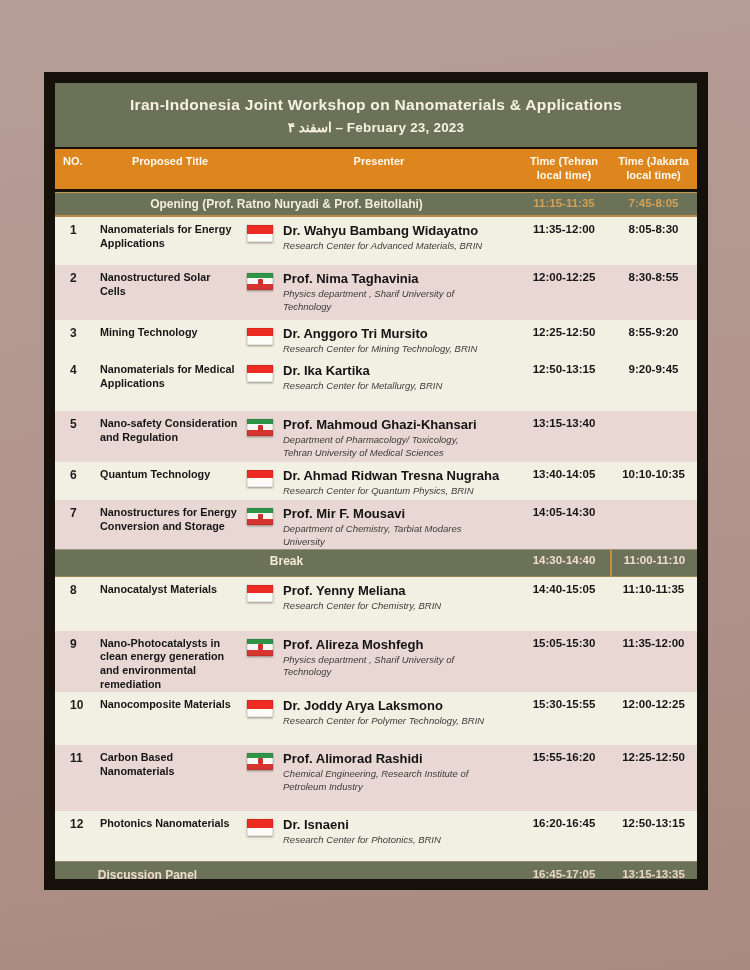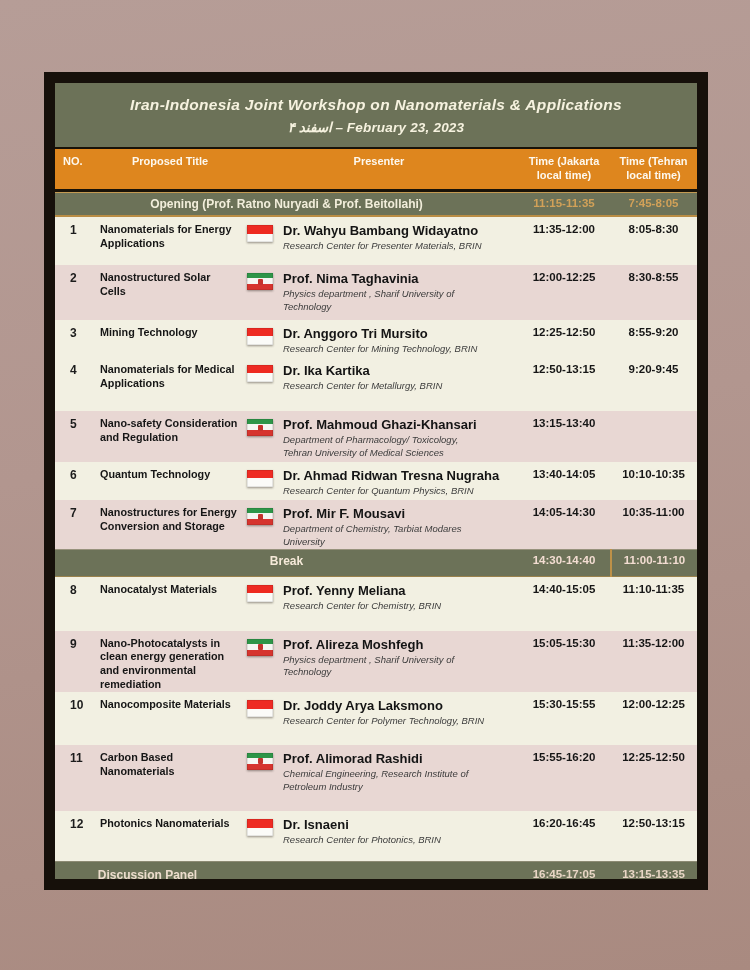--- a/index.html
+++ b/index.html
@@ -15,21 +15,20 @@
   }
   .inner{
     width:642px;height:796px;display:flex;flex-direction:column;
     background:var(--cream_row,#f2f0e2);overflow:hidden;
   }
   
   .title-band{
     background:var(--olive,#6c7258);color:var(--header_text,#f6f2df);
     height:64px;box-sizing:border-box;text-align:center;padding-top:13px;
     flex:0 0 auto;
-    font-style:italic;
   }
   .title-band .t1{font-size:15.5px;font-weight:bold;letter-spacing:.3px;}
   .title-band .t2{font-size:13.5px;font-weight:bold;margin-top:5px;letter-spacing:.2px;}
   
   .grid{
     display:grid;
     grid-template-columns:45px 140px 43px 235px 92px 87px;
     box-sizing:border-box;
   }
   
@@ -109,40 +108,40 @@
 
     <div class="title-band">
       <div class="t1">Iran-Indonesia Joint Workshop on Nanomaterials &amp; Applications</div>
       <div class="t2">۴ اسفند – February 23, 2023</div>
     </div>
 
     <div class="colhead grid">
       <div class="h-no">NO.</div>
       <div class="h-title">Proposed Title</div>
       <div class="h-presenter">Presenter</div>
+      <div class="h-time">Time (Tehran local time)</div>
       <div class="h-time">Time (Jakarta local time)</div>
-      <div class="h-time">Time (Tehran local time)</div>
     </div>
 
     <div class="opening grid">
       <div class="o-label">Opening (Prof. Ratno Nuryadi &amp; Prof. Beitollahi)</div>
       <div class="o-time">11:15-11:35</div>
       <div class="o-time">7:45-8:05</div>
     </div>
 
     <div id="section1">
         <div class="session-row grid cream">
     <div class="c-no">1</div>
     <div class="c-title">Nanomaterials for Energy Applications</div>
     <div class="c-flag">
       <div class="flag indonesia"></div>
     </div>
     <div class="c-presenter">
       <div class="name">Dr. Wahyu Bambang Widayatno</div>
-      <div class="aff">Research Center for Presenter Materials, BRIN</div>
+      <div class="aff">Research Center for Advanced Materials, BRIN</div>
     </div>
     <div class="c-time">11:35-12:00</div>
     <div class="c-time">8:05-8:30</div>
   </div>
         <div class="session-row grid pink">
     <div class="c-no">2</div>
     <div class="c-title">Nanostructured Solar Cells</div>
     <div class="c-flag">
       <div class="flag iran"></div>
     </div>
@@ -208,21 +207,20 @@
     <div class="c-no">7</div>
     <div class="c-title">Nanostructures for Energy Conversion and Storage</div>
     <div class="c-flag">
       <div class="flag iran"></div>
     </div>
     <div class="c-presenter">
       <div class="name">Prof. Mir F. Mousavi</div>
       <div class="aff">Department of Chemistry, Tarbiat Modares University</div>
     </div>
     <div class="c-time">14:05-14:30</div>
-    <div class="c-time">10:35-11:00</div>
   </div>
       </div>
 
     <div class="break-row grid">
       <div class="b-label">Break</div>
       <div class="b-time">14:30-14:40</div>
       <div class="b-time b-tehran">11:00-11:10</div>
     </div>
 
     <div id="section2">

